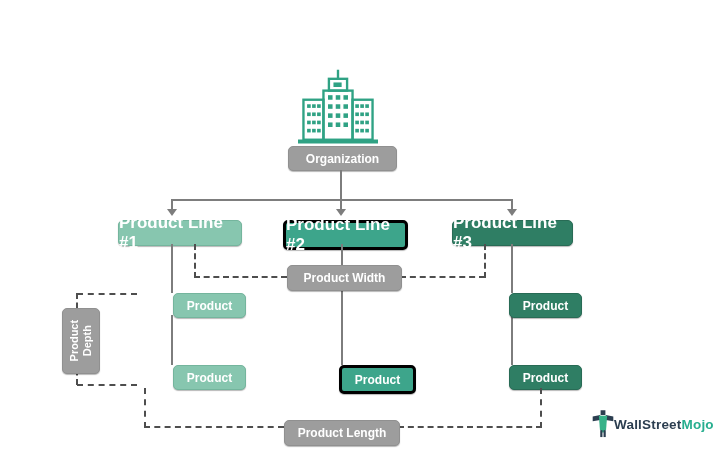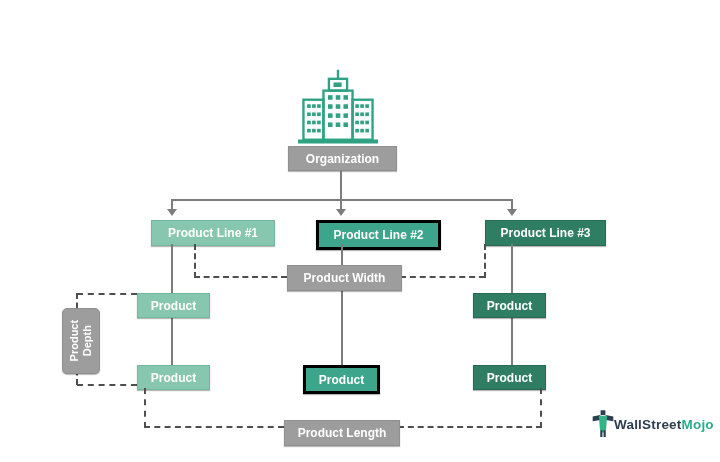--- a/index.html
+++ b/index.html
@@ -6,29 +6,29 @@
   #stage{
     position:relative;width:720px;height:462px;background:#ffffff;overflow:hidden;
     font-family:"Liberation Sans","DejaVu Sans",sans-serif;
   }
   .title{
     position:absolute;left:0;top:10px;width:720px;text-align:center;
     font-size:33px;font-weight:bold;color:var(--title-gray,#595959);letter-spacing:.5px;
   }
   .box{
     position:absolute;display:flex;align-items:center;justify-content:center;
-    color:#fff;font-weight:bold;border-radius:0;
+    color:#fff;font-weight:bold;border-radius:5px;
     box-shadow:0 1px 1px rgba(0,0,0,.28);
   }
   .gray-box{background:var(--gray-box,#9d9d9d);border:1px solid #909090;font-size:12px;}
   .teal-light{background:var(--light-teal,#87c6af);border:1px solid #74b59d;}
   .teal-mid{background:var(--mid-teal,#3da58b);border:3px solid #000000;}
   .teal-dark{background:var(--dark-teal,#2f7e64);border:1px solid #286b55;}
-  .line-box{font-size:12px;margin-left:33px;}
-  .prod-box{font-size:12px;width:71px;height:23px;}
+  .line-box{font-size:17px;}
+  .prod-box{font-size:12px;width:71px;height:23px;margin-left:36px;}
   .vline{position:absolute;width:2px;background:var(--line-gray,#7d7d7d);}
   .hline{position:absolute;height:2px;background:var(--line-gray,#7d7d7d);}
   .arrow-down{
     position:absolute;width:0;height:0;
     border-left:5px solid transparent;border-right:5px solid transparent;
     border-top:7px solid var(--line-gray,#6e6e6e);
   }
   .dash-v{position:absolute;width:0;border-left:2px dashed var(--dash,#4e4e4e);}
   .dash-h{position:absolute;height:0;border-top:2px dashed var(--dash,#4e4e4e);}
   .depth-box{

